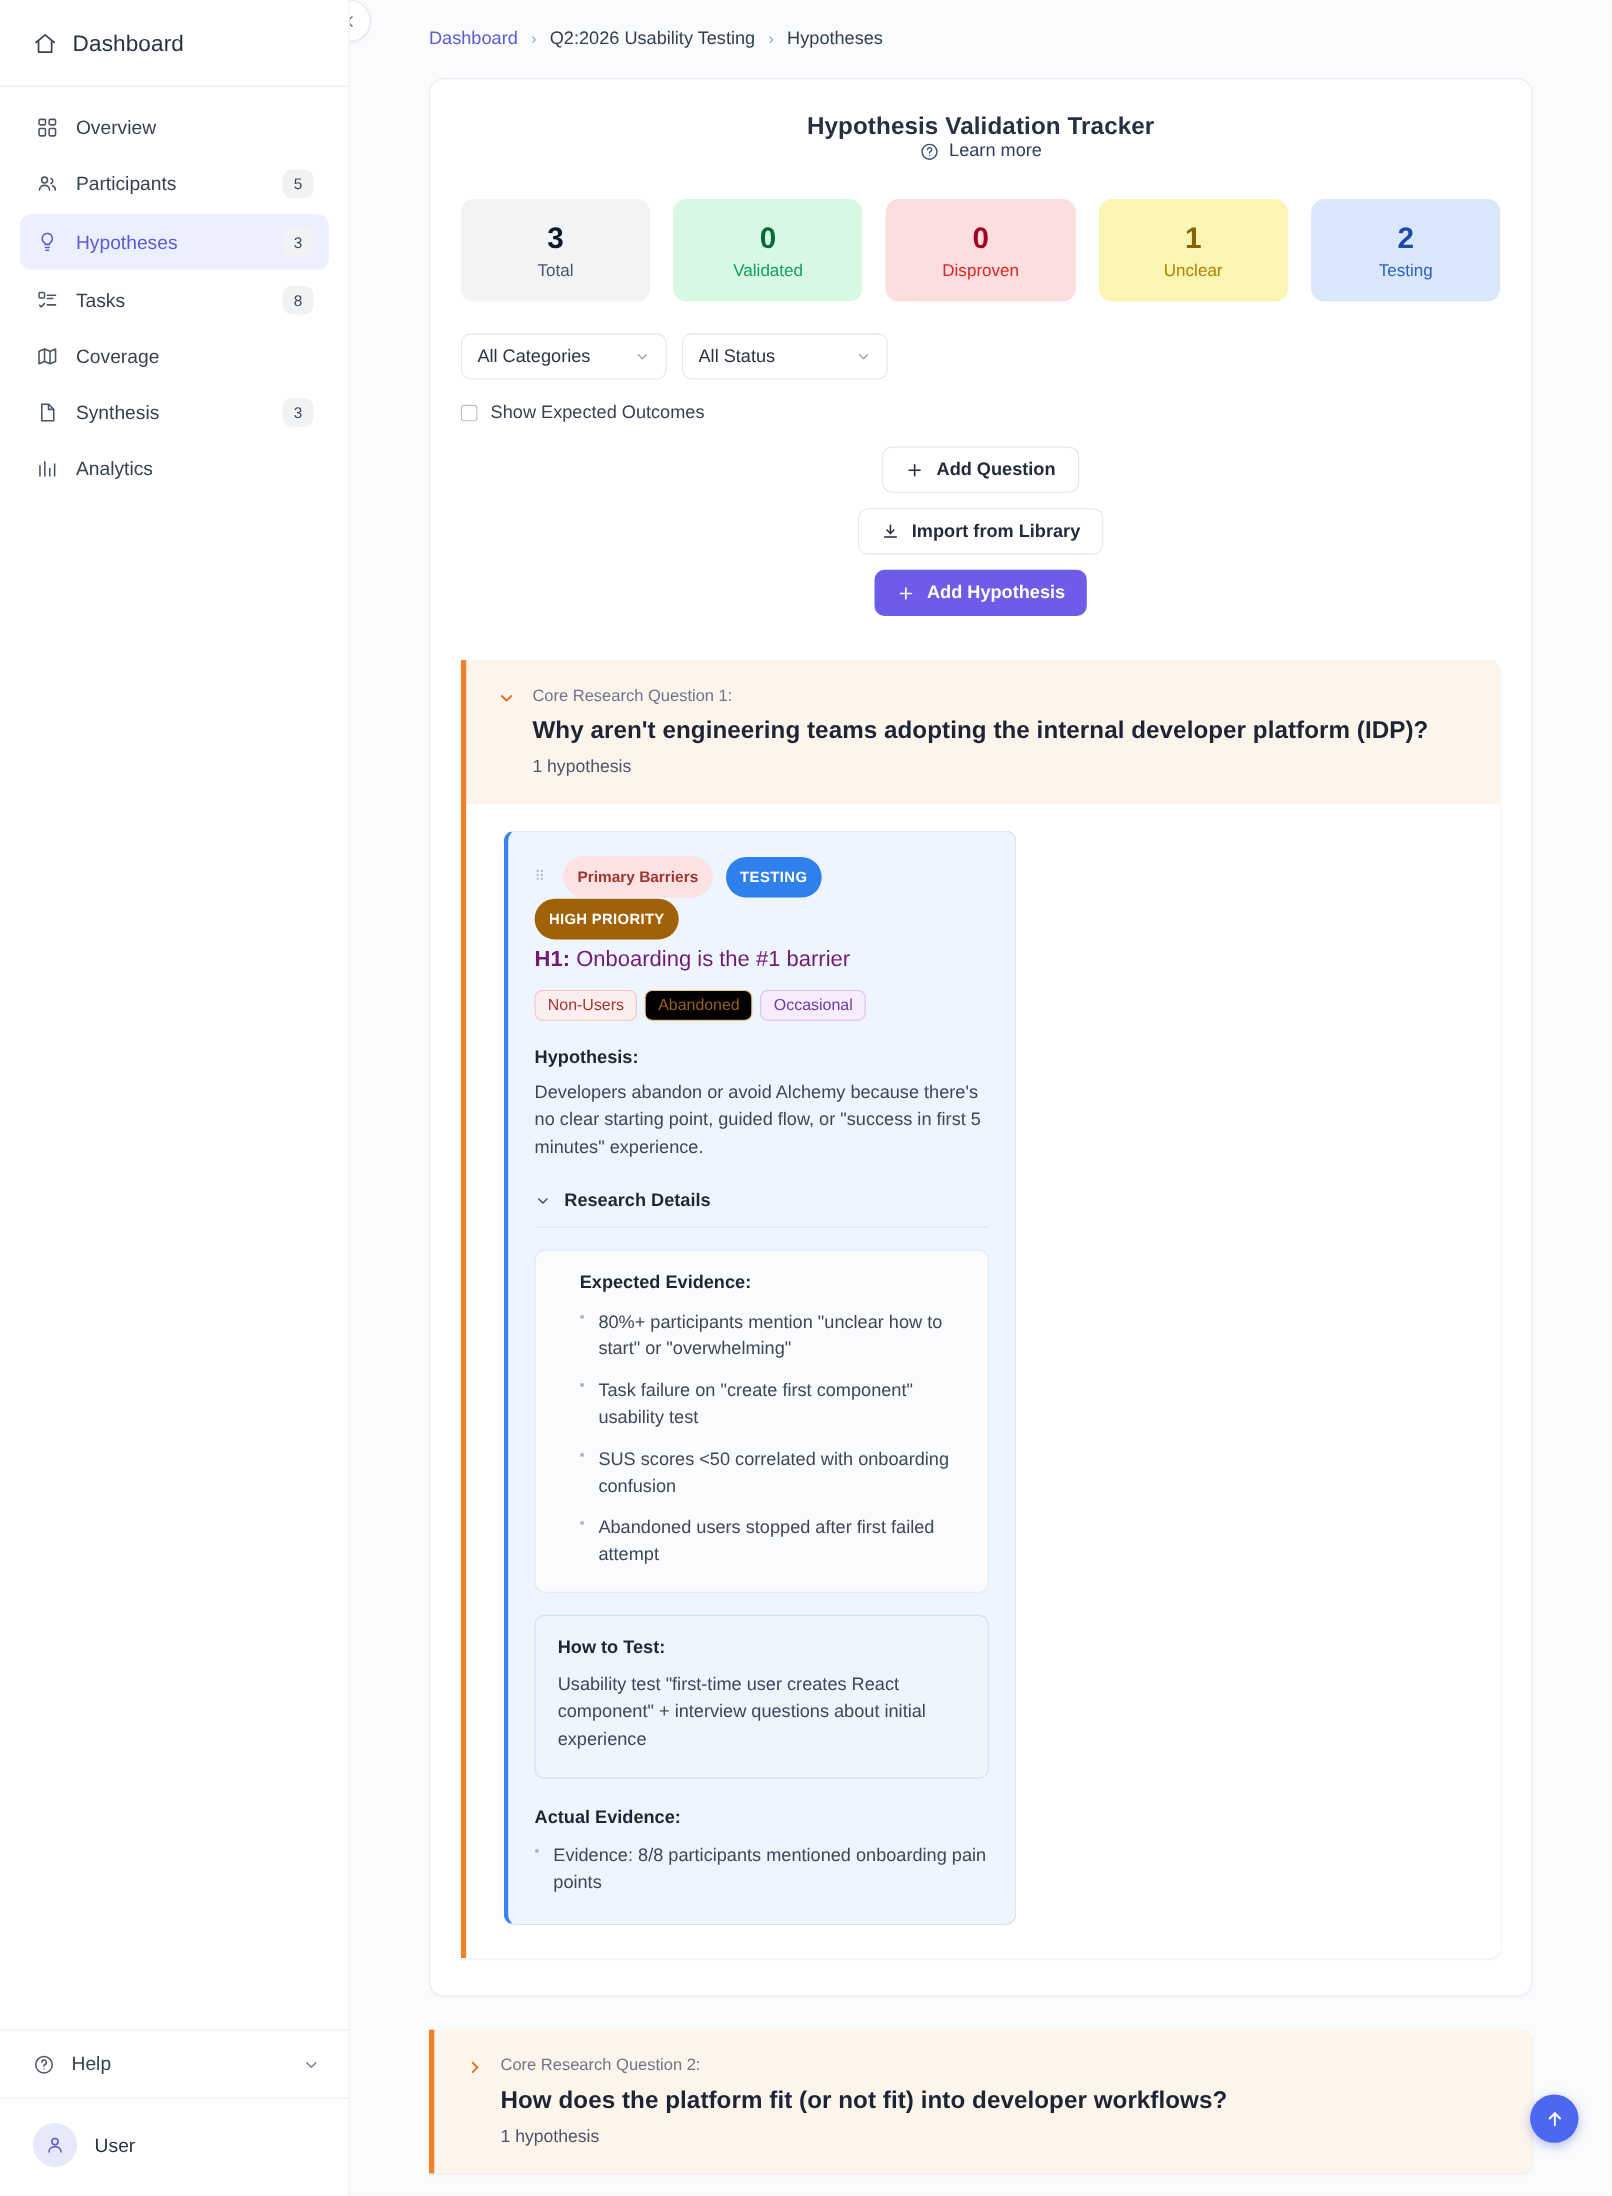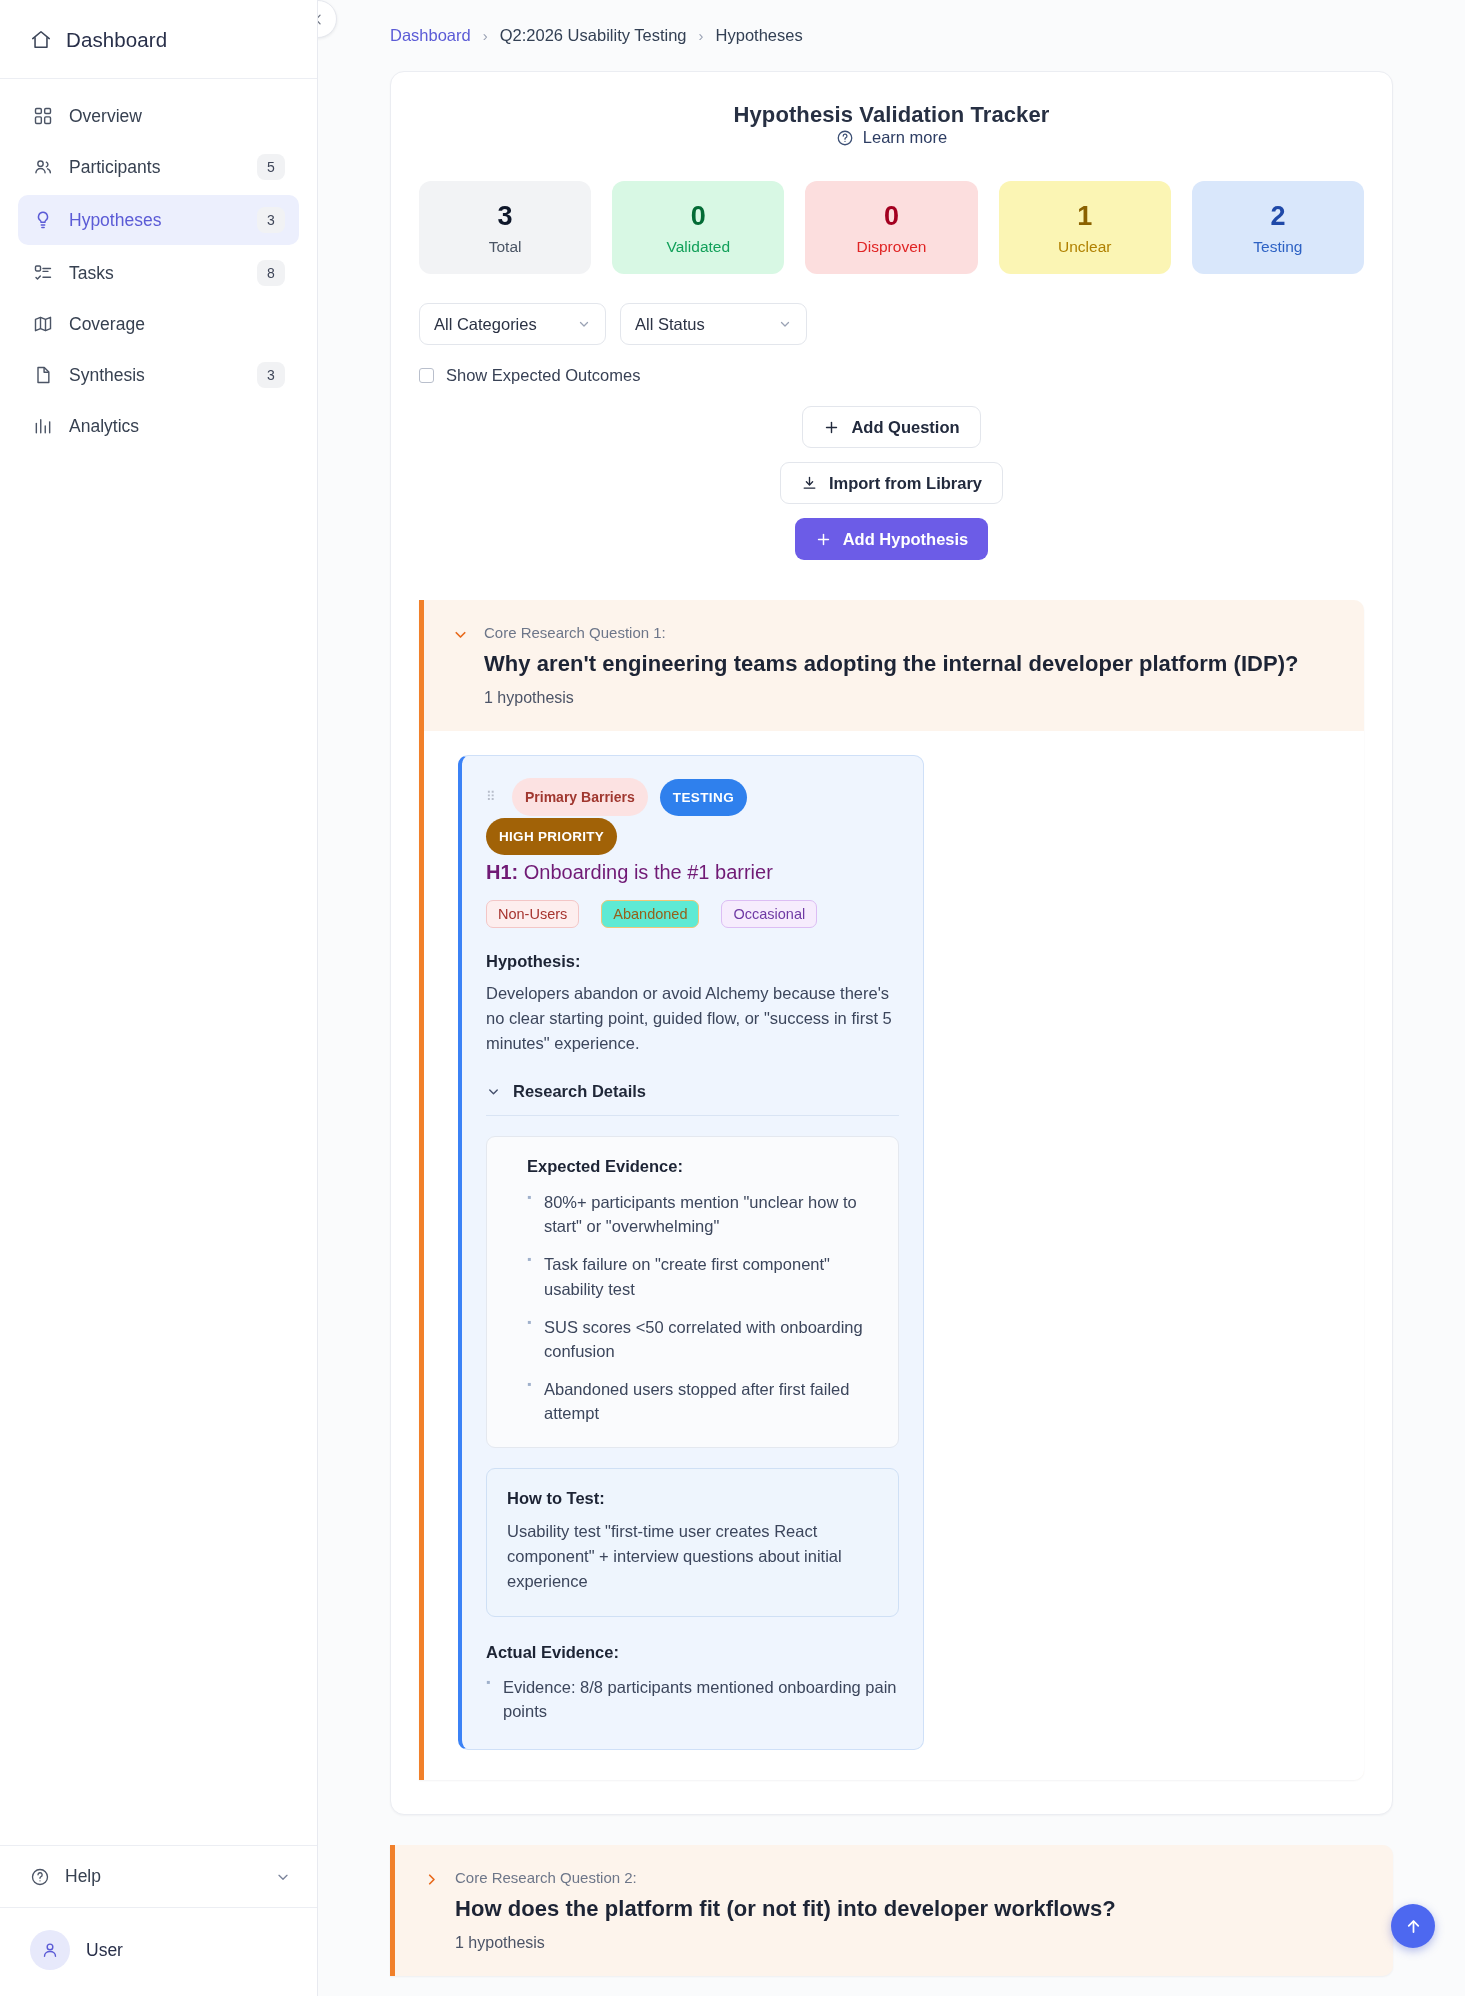--- a/index.html
+++ b/index.html
@@ -136,24 +136,24 @@
   }
   .hc-toprow { display: flex; align-items: center; gap: 12px; flex-wrap: wrap; }
   .grip { width: 14px; color: #b7bdca; line-height: .8; font-size: 13px; letter-spacing: 1px; cursor: grab; }
   .pill { border-radius: 999px; font-size: 14px; padding: 11px 13px; white-space: nowrap; }
   .pill-cat { background: #fce2e2; color: #a0372f; font-weight: bold; }
   .pill-status { background: #2f80ed; color: #fff; font-weight: bold; font-size: 13.5px; letter-spacing: .4px; }
   .pill-prio { background: #a16207; color: #fff; font-weight: bold; font-size: 13.5px; letter-spacing: .3px; }
   .hc-priorow { margin-top: 11px; }
   .hc-title { font-size: 20px; color: #701a75; margin-top: 16px; }
   .hc-title b { font-weight: bold; }
-  .hc-tags { display: flex; gap: 22px; margin-top: 16px; flex-wrap: wrap; }
+  .hc-tags { display: flex; gap: 7px; margin-top: 16px; flex-wrap: wrap; }
   .tag { border-radius: 7px; font-size: 14.5px; padding: 5px 11px; border: 1px solid; }
   .tag-a { background: #fdeeee; border-color: #f3c6c6; color: #a6332e; }
-  .tag-b { background: #5eead4; border-color: #f0c777; color: #95601a; }
+  .tag-b { background: #000000; border-color: #f0c777; color: #95601a; }
   .tag-c { background: #f6ecfd; border-color: #dcbdf4; color: #6f3aa4; }
 
   .hc-lbl { font-size: 16.5px; font-weight: bold; color: #1d2435; margin-top: 24px; }
   .hc-text { font-size: 16.5px; color: #3c465c; line-height: 1.52; margin-top: 10px; }
 
   .rd-toggle {
     display: flex; align-items: center; gap: 12px; margin-top: 26px;
     padding-bottom: 14px; border-bottom: 1px solid #d9e4f4; cursor: pointer;
   }
   .rd-chev { color: #44506b; font-size: 15px; }

